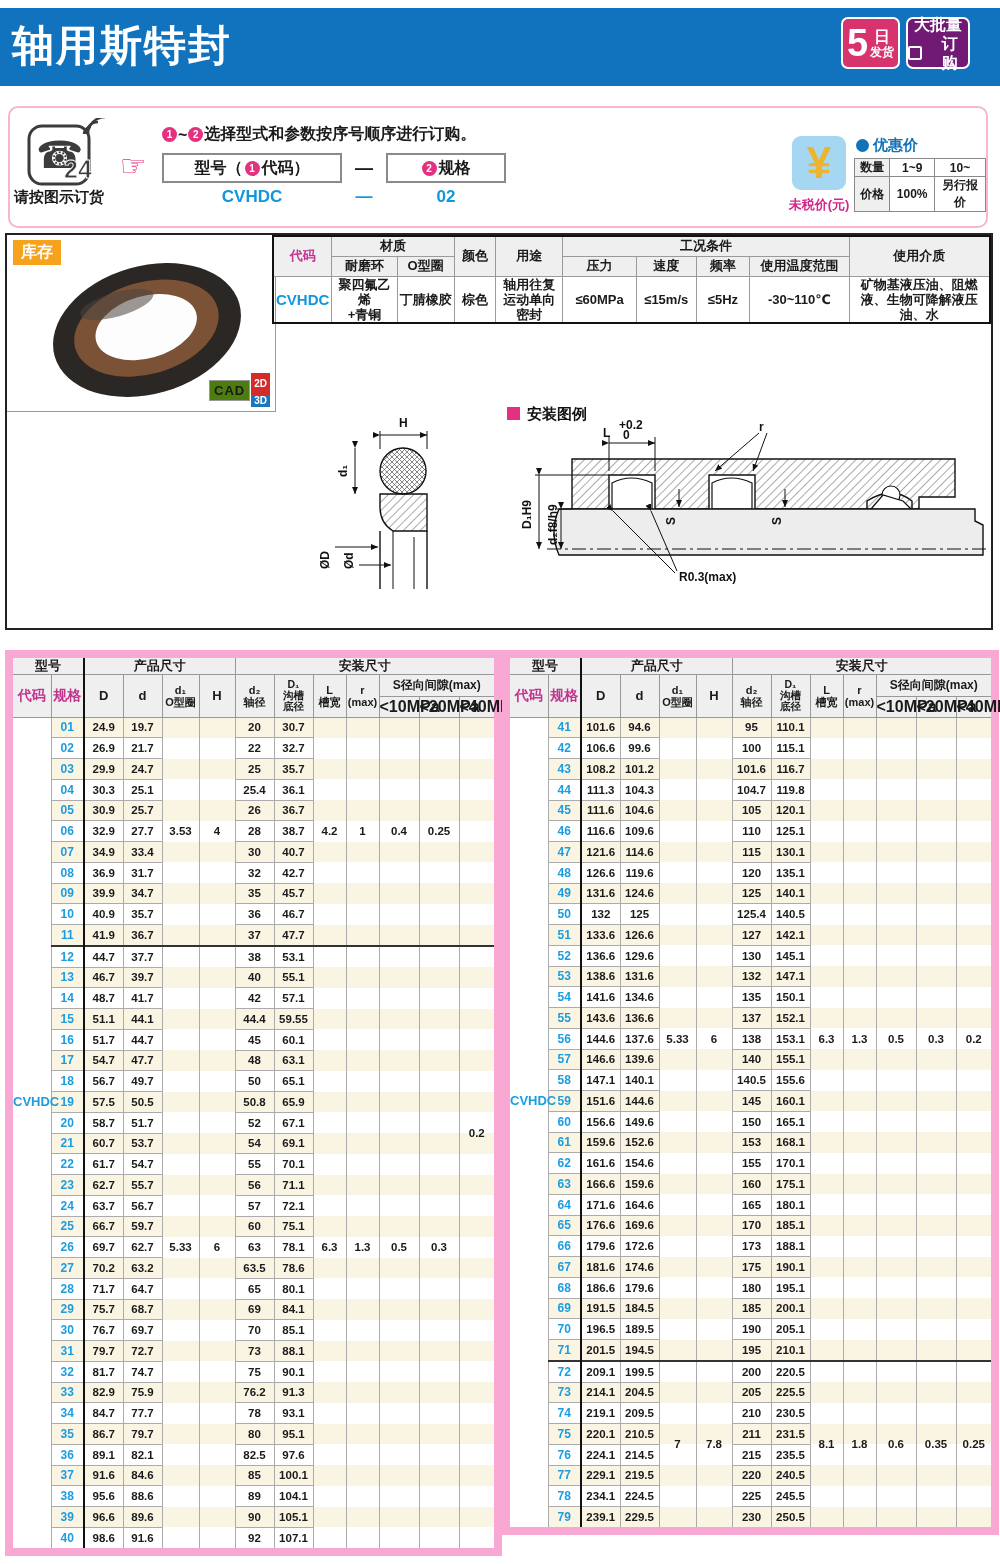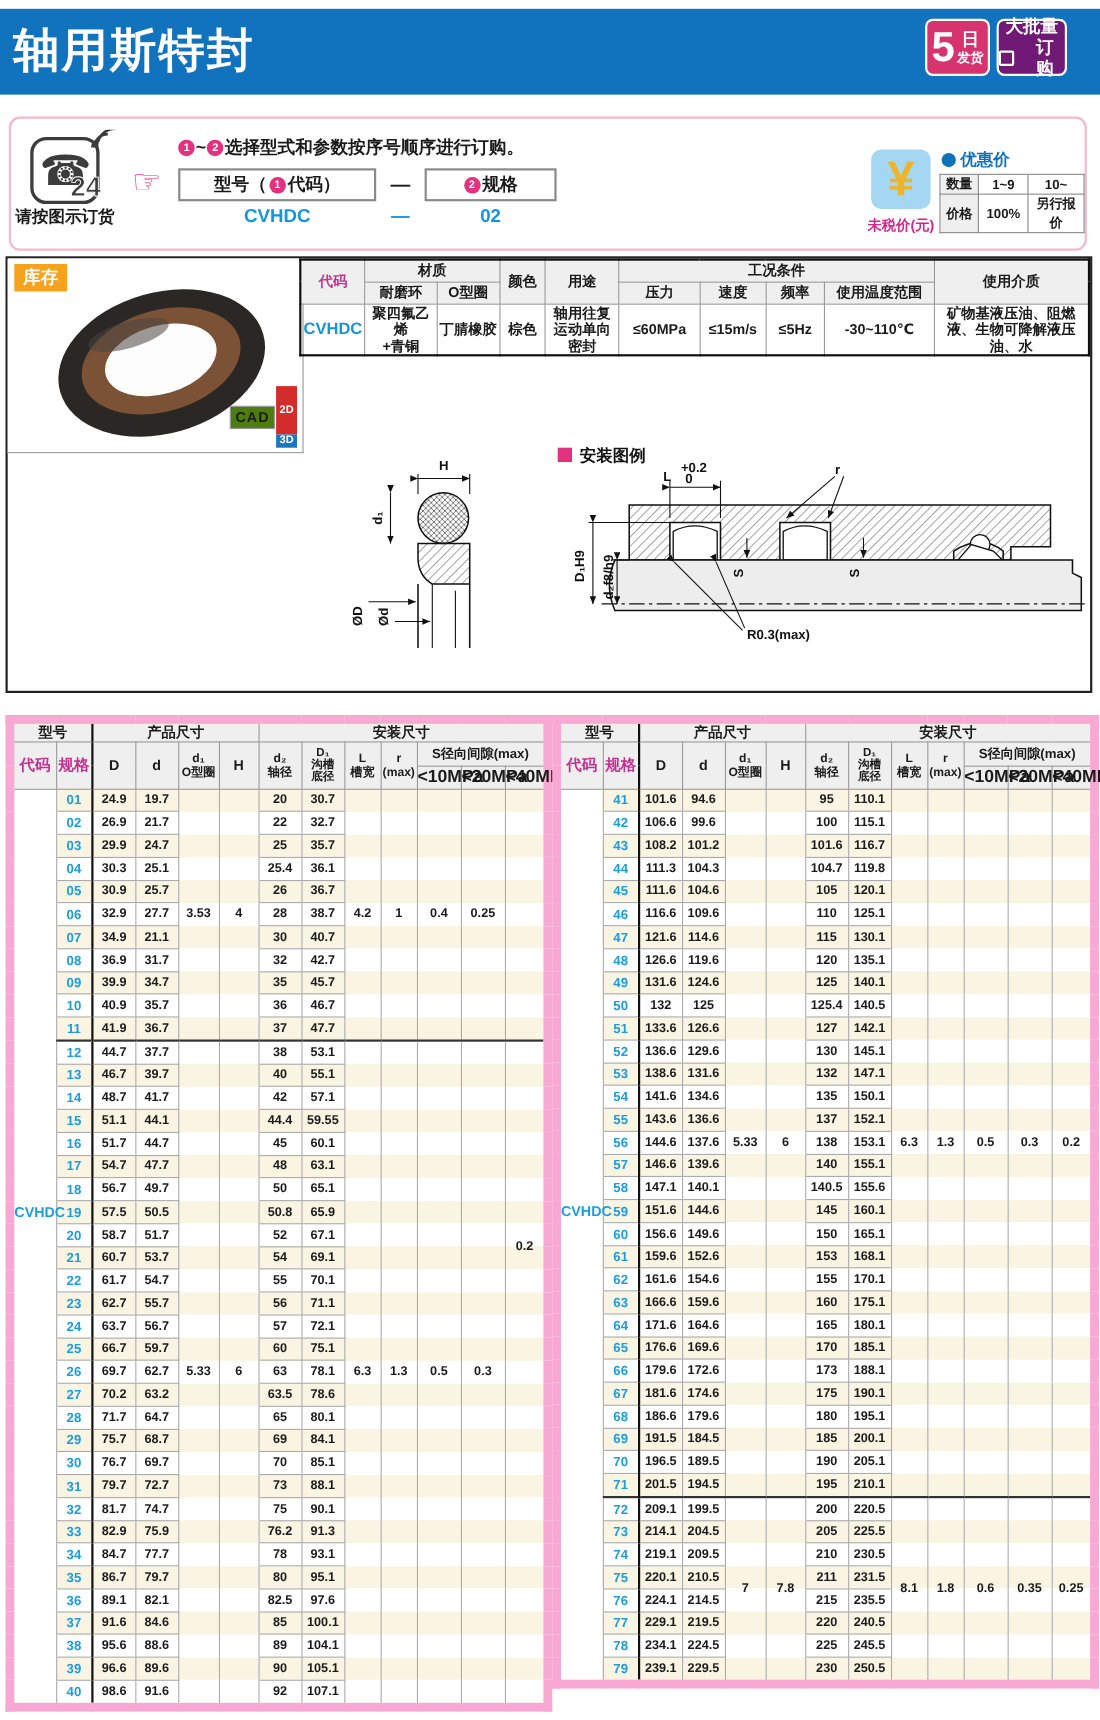--- a/index.html
+++ b/index.html
@@ -43,21 +43,21 @@
   .ptable{position:absolute;left:844px;top:50px;border-collapse:collapse;}
   .ptable td{border:1px solid #8a8a8a;font-size:12px;font-weight:bold;text-align:center;height:17px;padding:0 3px;}
   .ptable .c1{width:38px;background:#efefef;} .ptable .c2{width:42px;} .ptable .c3{width:58px;}
   
   .mainbox{position:absolute;left:5px;top:233px;width:988px;height:397px;border:2px solid #222;box-sizing:border-box;background:#fff;}
   .photo{position:absolute;left:0;top:0;width:268px;height:176px;border-right:1px solid #999;border-bottom:1px solid #999;background:#fff;}
   .stock{position:absolute;left:6px;top:5px;background:#F7A21D;color:#fff;font-size:16px;font-weight:bold;padding:2px 8px;}
   .cadb{position:absolute;right:5px;bottom:4px;display:flex;align-items:center;}
   .cadb .cadtxt{border:1px solid #999;background:#4d7c0f;font-size:13px;font-weight:bold;padding:2px 4px;letter-spacing:1px;}
   .cadb .stack{display:flex;flex-direction:column;margin-left:1px;}
-  .cadb .d2{background:#D42B2B;color:#fff;font-size:10px;font-weight:bold;padding:16px 3px;line-height:12px;}
+  .cadb .d2{background:#D42B2B;color:#fff;font-size:10px;font-weight:bold;padding:5px 3px;line-height:12px;}
   .cadb .d3{background:#1C76BC;color:#fff;font-size:10px;font-weight:bold;padding:0 3px;line-height:12px;}
   
   .spec{position:absolute;left:265px;top:0;border-collapse:collapse;table-layout:fixed;}
   .spec th,.spec td{border:1px solid #9a9a9a;text-align:center;padding:0 2px;box-sizing:border-box;}
   .spec th{background:#efefef;font-size:13px;font-weight:bold;height:20px;}
   .spec td{font-size:13px;font-weight:bold;height:46px;white-space:pre-line;line-height:15px;}
   .spec .pink{color:#C2338F;}
   .spec .codev{color:#1296DC;font-size:15px;}
   .spec{border:2px solid #111;}
   
@@ -454,21 +454,21 @@
             </td>
             <td class="mg">
               <div class="cv">0.25</div>
             </td>
             <td class="mg"></td>
           </tr>
           <tr class="row alt">
             <td class="code-col"></td>
             <td class="spec-col">07</td>
             <td>34.9</td>
-            <td>21.1</td>
+            <td>33.4</td>
             <td class="mg"></td>
             <td class="mg"></td>
             <td>30</td>
             <td>40.7</td>
             <td class="mg"></td>
             <td class="mg"></td>
             <td class="mg"></td>
             <td class="mg"></td>
             <td class="mg"></td>
           </tr>

